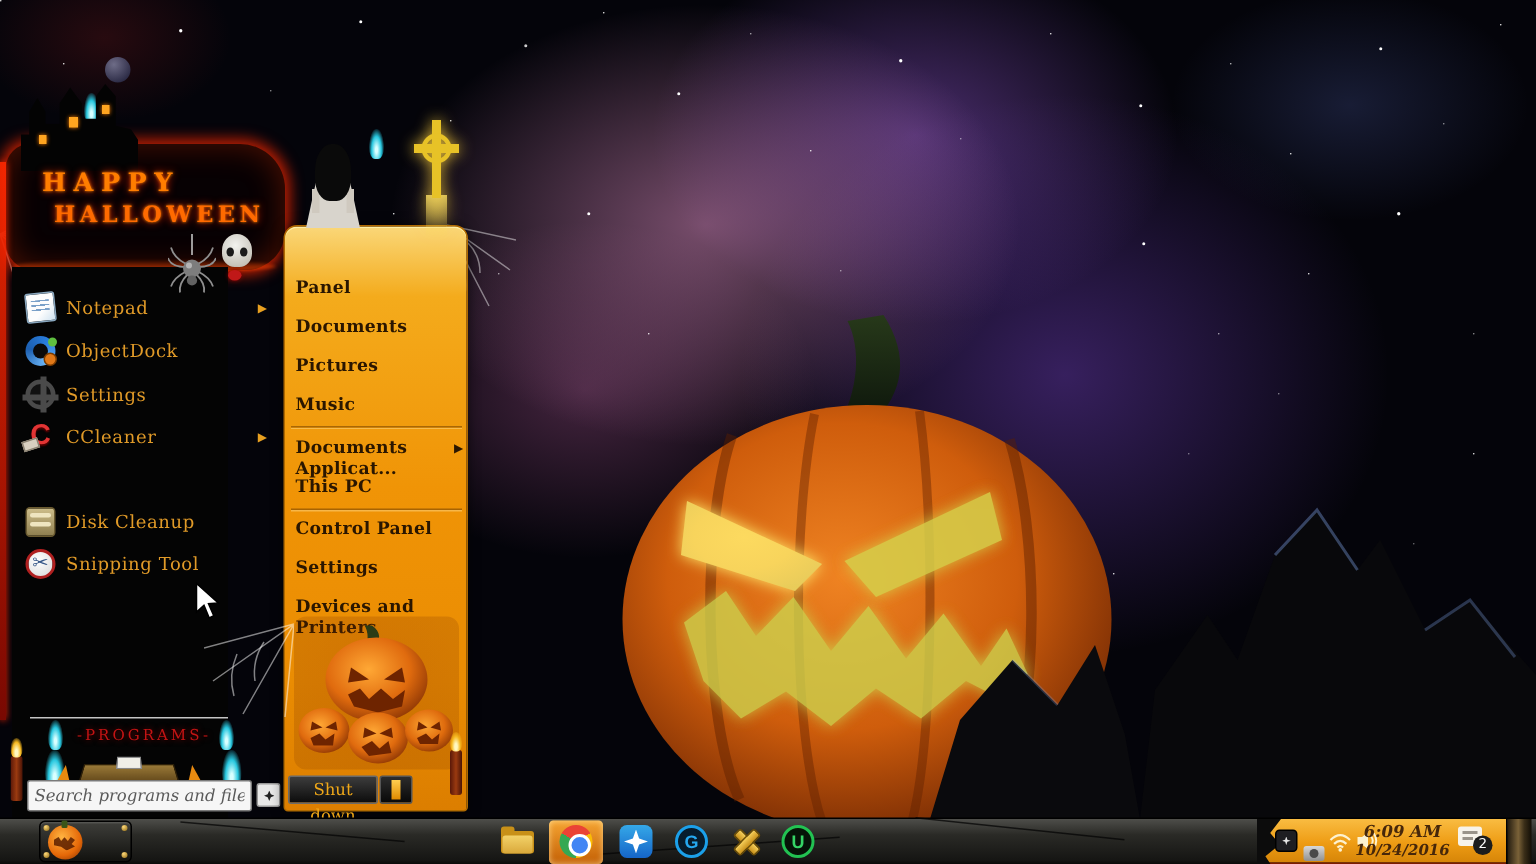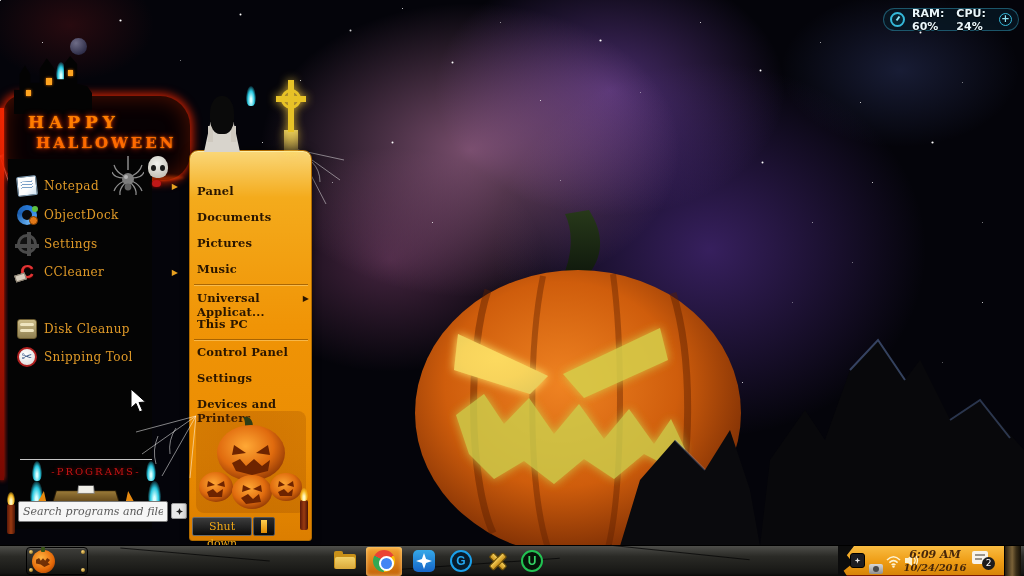--- a/index.html
+++ b/index.html
@@ -60,21 +60,21 @@
     clip-path:polygon(0 100%,0 58%,7% 58%,7% 32%,14% 16%,21% 32%,21% 46%,33% 46%,33% 22%,42% 4%,52% 22%,52% 40%,64% 40%,64% 14%,72% 0,81% 14%,81% 48%,94% 52%,100% 64%,100% 100%);}
   .win{position:absolute;background:#ffa520;box-shadow:0 0 3px #ff8000;}
   .sign-line1{position:absolute;left:24px;top:56px;font-family:"DejaVu Serif",serif;font-weight:bold;
     font-size:17px;letter-spacing:5px;color:#ff7d00;text-shadow:0 0 6px #ff2800,0 0 2px #ffb000;}
   .sign-line2{position:absolute;left:32px;top:78px;font-family:"DejaVu Serif",serif;font-weight:bold;
     font-size:15px;letter-spacing:3px;color:#ff6a00;text-shadow:0 0 6px #ff2800,0 0 2px #ffb000;}
   .red-edge{left:0;top:108px;width:4px;height:372px;z-index:7;
     background:linear-gradient(180deg,rgba(255,40,0,.9),rgba(150,10,0,.8));box-shadow:0 0 5px #f20;}
 
   
-  .left-panel{left:8px;top:159px;width:144px;height:370px;background:#040404;z-index:7;}
+  .left-panel{left:8px;top:178px;width:144px;height:370px;background:#040404;z-index:7;}
   .mi{position:absolute;left:0;width:178px;height:26px;display:flex;align-items:center;cursor:default;}
   .mi .ic{width:20px;height:20px;margin-left:9px;position:relative;flex:0 0 auto;}
   .mi .lbl{margin-left:7px;font-family:"DejaVu Serif",serif;font-size:12px;color:#e09a28;letter-spacing:.4px;}
   .mi .arr{position:absolute;right:8px;color:#e8a020;font-size:8px;}
   
   .ic-notepad{background:linear-gradient(135deg,#fdfdfd 60%,#cfe2f0);border:1px solid #8aa8c0;border-radius:2px;transform:rotate(-6deg);}
   .ic-notepad::after{content:"";position:absolute;left:3px;top:4px;width:12px;height:8px;
     background:repeating-linear-gradient(180deg,#7aa0c8 0 1px,transparent 1px 3px);}
   .ic-dock{border-radius:50%;background:conic-gradient(from 40deg,#2a7fe0,#6ab4f5,#1c5fb0,#2a7fe0);}
   .ic-dock::before{content:"";position:absolute;left:5px;top:5px;width:10px;height:10px;border-radius:50%;background:#0a0a0a;}
@@ -252,26 +252,20 @@
     <path d="M48,207 L76,186 L96,216 L121,190 L146,226 L171,196 L196,231 L221,201 L246,236 L263,211 L277,241 L269,263 L236,246 L206,271 L176,251 L146,276 L116,253 L86,271 L61,246 Z" fill="#cdd24e" opacity=".8" filter="url(#glow)"></path>
   </svg>
   <svg class="abs wallsvg" style="left:620px;top:250px;" width="404" height="296" viewBox="0 0 404 296">
     <path d="M140,296 L150,210 L185,160 L205,190 L230,120 L258,90 L285,130 L300,110 L330,170 L360,150 L404,200 L404,296 Z" fill="#08080b"></path>
     <path d="M0,296 L20,230 L55,190 L85,220 L110,180 L130,240 L140,296 Z" fill="#0a0a0d"></path>
     <path d="M230,120 L258,90 L285,130" stroke="rgba(140,180,255,.35)" stroke-width="2" fill="none"></path>
     <path d="M330,170 L360,150 L390,188" stroke="rgba(140,180,255,.28)" stroke-width="2" fill="none"></path>
     <path d="M55,190 L85,220" stroke="rgba(140,180,255,.22)" stroke-width="2" fill="none"></path>
   </svg>
 
-  <div class="abs perf">
-    <span class="gauge"></span>
-    <span>RAM: 60%</span>
-    <span>CPU: 24%</span>
-    <span class="plusbtn">+</span>
-  </div>
 
   <svg class="abs" style="left:0;top:116px;z-index:6;" width="72" height="88" viewBox="0 0 72 88" stroke="rgba(255,255,255,.45)" fill="none">
     <path d="M0,40 L70,6 M0,40 L72,34 M0,40 L68,62 M0,40 L50,84 M0,40 L16,88"></path>
     <path d="M22,22 Q30,34 28,48 Q24,62 12,72 M44,14 Q52,32 50,50 Q46,68 30,80"></path>
   </svg>
   <svg class="abs" style="left:136px;top:406px;z-index:8;" width="60" height="72" viewBox="0 0 60 72" stroke="rgba(255,255,255,.5)" fill="none">
     <path d="M60,10 L0,26 M60,10 L6,48 M60,10 L26,70 M60,10 L54,72"></path>
     <path d="M40,22 Q32,34 34,48 M22,30 Q16,44 20,58"></path>
   </svg>
   <svg class="abs" style="left:296px;top:146px;z-index:6;" width="48" height="72" viewBox="0 0 48 72" stroke="rgba(255,255,255,.45)" fill="none">
@@ -353,21 +347,21 @@
   <div class="abs skull"></div>
   <div class="abs redspider"></div>
 
   <div class="abs right-panel">
     <div class="ri" style="top:33px;"><span>Panel</span></div>
     <div class="ri" style="top:59px;"><span>Documents</span></div>
     <div class="ri" style="top:85px;"><span>Pictures</span></div>
     <div class="ri" style="top:111px;"><span>Music</span></div>
     <div class="rdiv" style="top:133px;"></div>
     <div class="ri" style="top:140px;">
-      <span>Universal Applicat...</span>
+      <span>Documents Applicat...</span>
       <span class="arr">▶</span>
     </div>
     <div class="ri" style="top:166px;"><span>This PC</span></div>
     <div class="rdiv" style="top:188px;"></div>
     <div class="ri" style="top:194px;"><span>Control Panel</span></div>
     <div class="ri" style="top:220px;"><span>Settings</span></div>
     <div class="ri" style="top:246px;"><span>Devices and Printers</span></div>
 
     <div class="pumpcluster">
       <svg width="110" height="102" viewBox="0 0 110 102">

